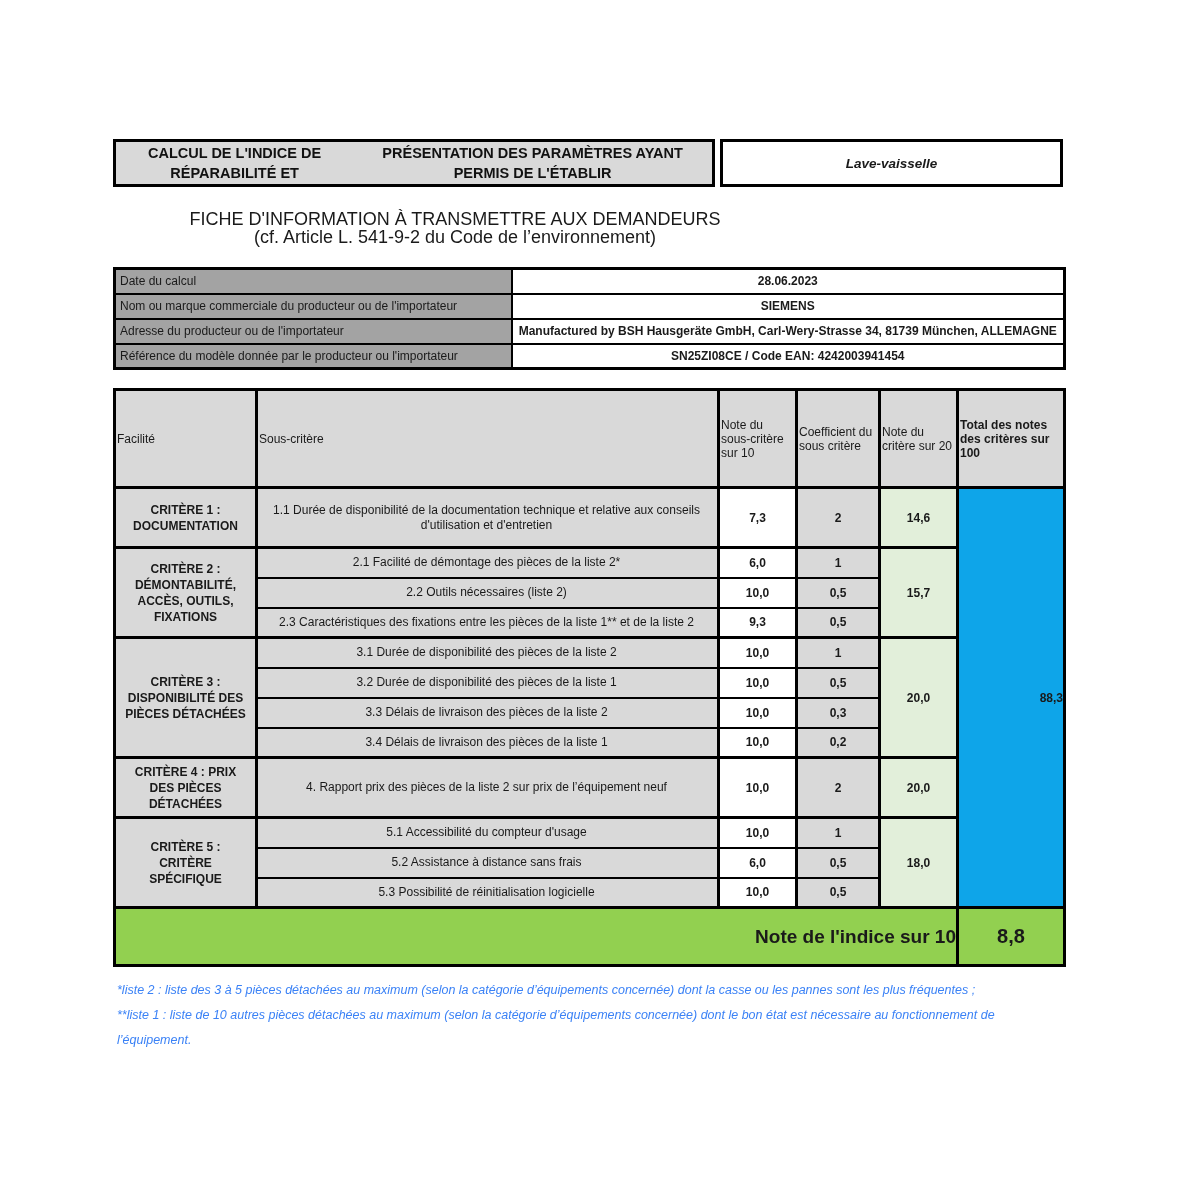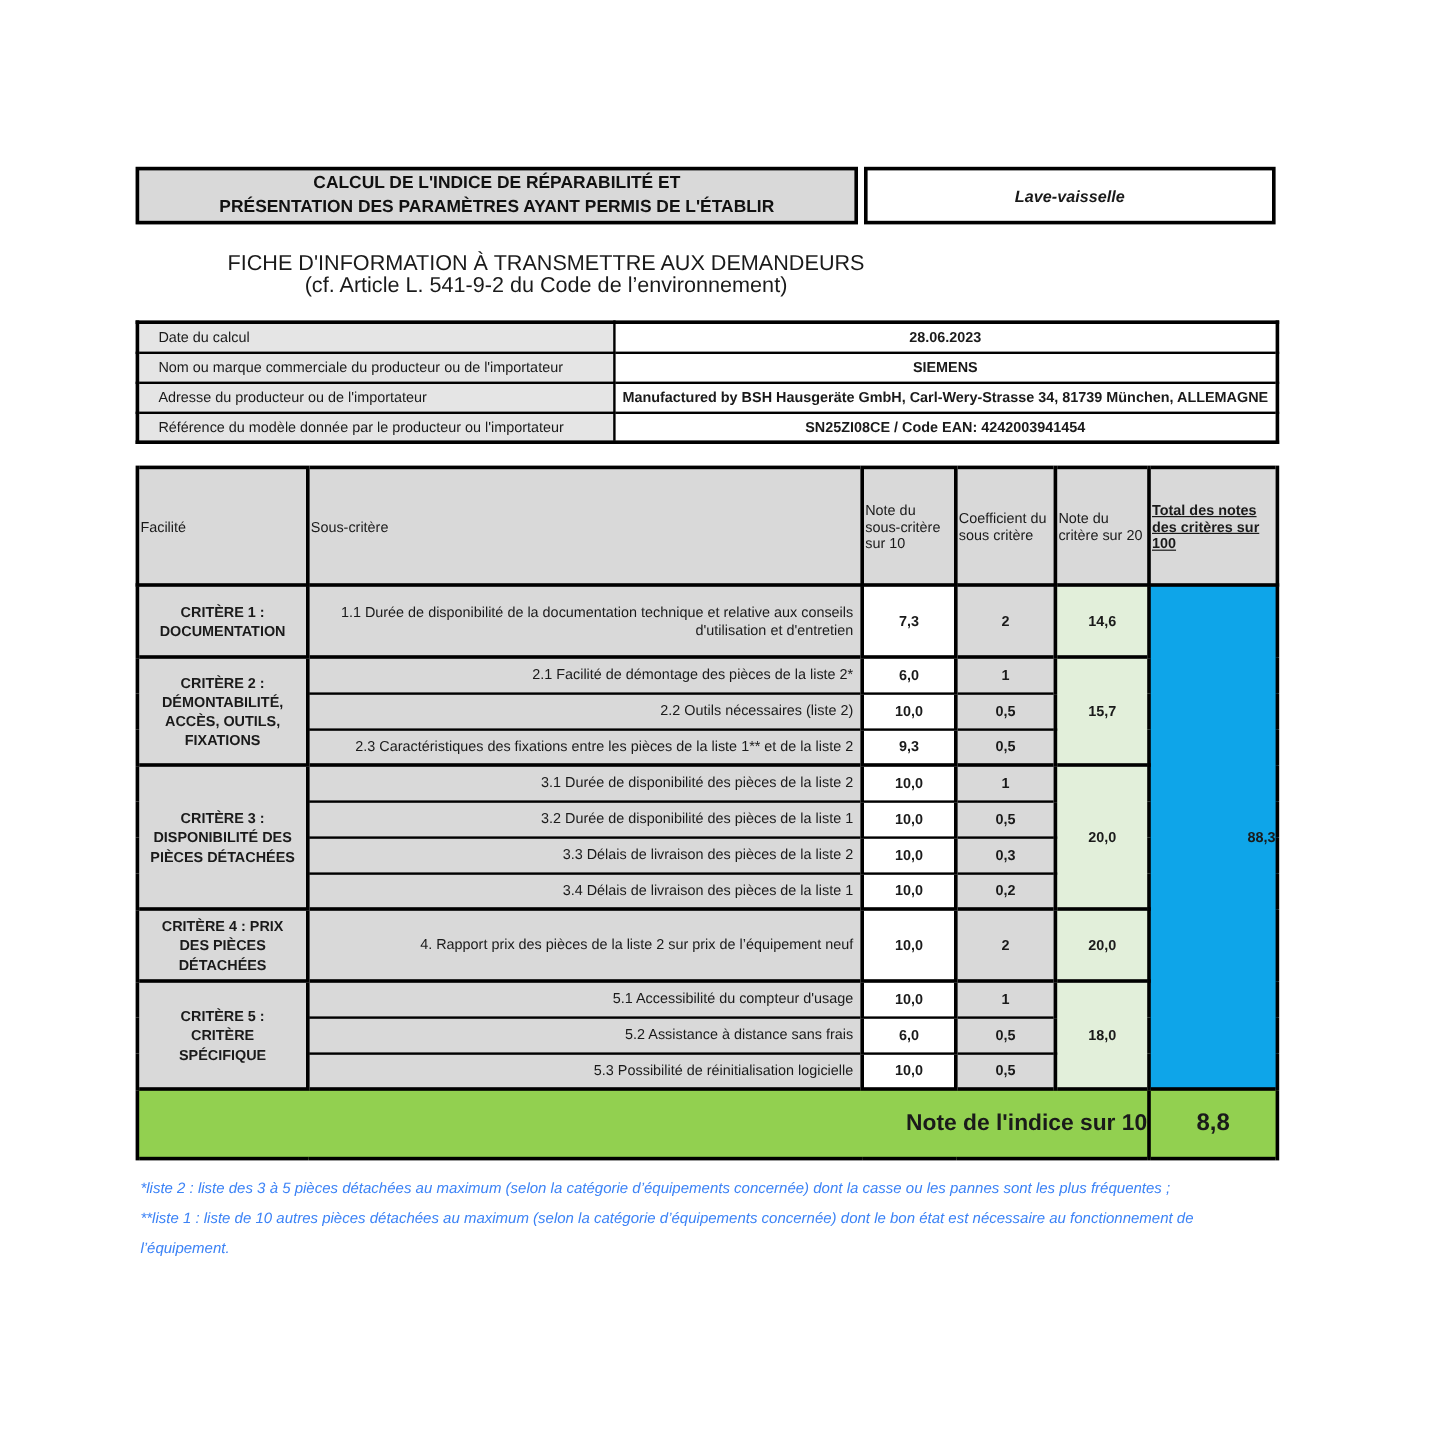--- a/index.html
+++ b/index.html
@@ -12,57 +12,57 @@
     overflow: hidden;
   }
   .page { position: absolute; left: 113px; top: 139px; width: 950px; }
 
   
   .top-header { display: flex; gap: 5px; }
   .title-box {
     width: 602px; height: 48px;
     background: #d9d9d9;
     border: 3px solid #000;
-    display: flex; flex-direction: column; justify-content: center; align-items: center;
+    display: flex; flex-direction: row; justify-content: center; align-items: center;
     text-align: center;
   }
   .title-box div { font-weight: bold; font-size: 14.5px; line-height: 20px; color: #111; }
   .category-box {
     flex: 1; height: 48px;
     background: #ffffff;
     border: 3px solid #000;
     display: flex; justify-content: center; align-items: center;
   }
   .category-box span { font-weight: bold; font-style: italic; font-size: 13.5px; }
 
   
   .subtitle { width: 684px; margin-top: 23px; text-align: center; }
   .subtitle div { font-weight: normal; font-size: 18px; line-height: 18px; }
 
   
   .info-table { border-collapse: collapse; width: 950px; margin-top: 21px; border: 3px solid #000; table-layout: fixed; }
   .info-table td { border: 2px solid #000; height: 25px; font-size: 12px; vertical-align: middle; }
-  .info-table td.lbl { width: 397px; background: #e5e5e5; padding-left: 16px; }
+  .info-table td.lbl { width: 397px; background: #a3a3a3; padding-left: 4px; }
   .info-table td.val { width: 553px; background: #fff; font-weight: bold; text-align: center; }
 
   
   .crit-table { border-collapse: collapse; width: 950px; margin-top: 18px; border: 3px solid #000; table-layout: fixed; }
   .crit-table th, .crit-table td {
     border-left: 3px solid #000; border-right: 3px solid #000;
     border-top: 2px solid #000; border-bottom: 2px solid #000;
     font-size: 12px; vertical-align: middle;
   }
   .crit-table tr.thead-row { height: 98px; }
   .crit-table th { background: #d9d9d9; font-weight: normal; text-align: left; padding: 2px 1px; border-bottom: 3px solid #000; }
-  .crit-table th.bold { font-weight: bold; text-decoration: underline; }
+  .crit-table th.bold { font-weight: bold; }
   .crit-table tr.gstart > td { border-top: 3px solid #000; }
   .crit-table tr.h60 { height: 60px; }
   .crit-table tr.h30 { height: 30px; }
   td.crit-label { background: #d9d9d9; font-weight: bold; text-align: center; padding: 2px 8px; line-height: 16px; margin-left: 32px; }
-  td.sub { background: #d9d9d9; text-align: right; padding: 2px 6px 2px 4px; line-height: 15px; }
+  td.sub { background: #d9d9d9; text-align: center; padding: 2px 6px 2px 4px; line-height: 15px; }
   td.note { background: #ffffff; font-weight: bold; text-align: center; }
   td.coeff { background: #d9d9d9; font-weight: bold; text-align: center; }
   td.note20 { background: #e2efda; font-weight: bold; text-align: center; }
   td.total { background: #0ea5e9; font-weight: bold; text-align: right; }
   .crit-table tr.final-row { height: 58px; }
   .crit-table tr.final-row td { background: #92d050; border-top: 3px solid #000; }
   td.final-label { text-align: right; font-weight: bold; font-size: 19px; }
   td.final-value { text-align: center; font-weight: bold; font-size: 20px; }
 
   

